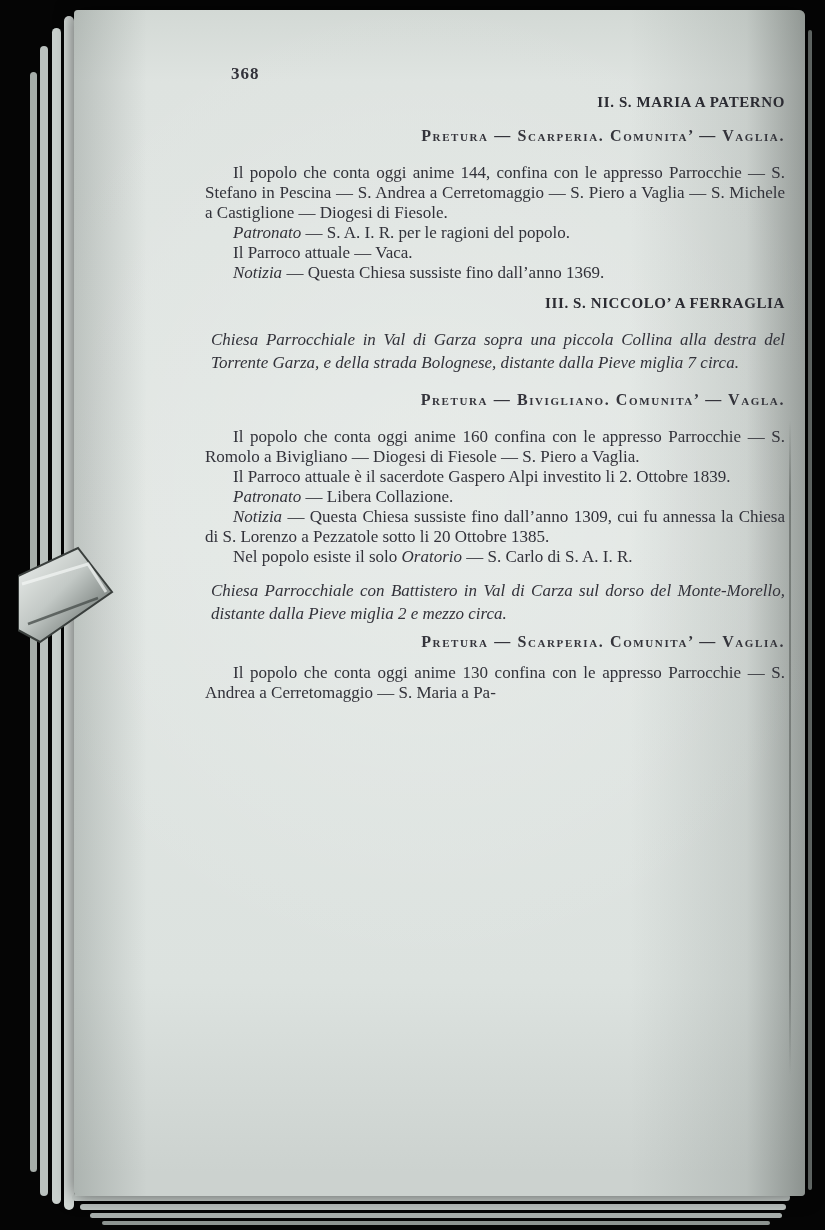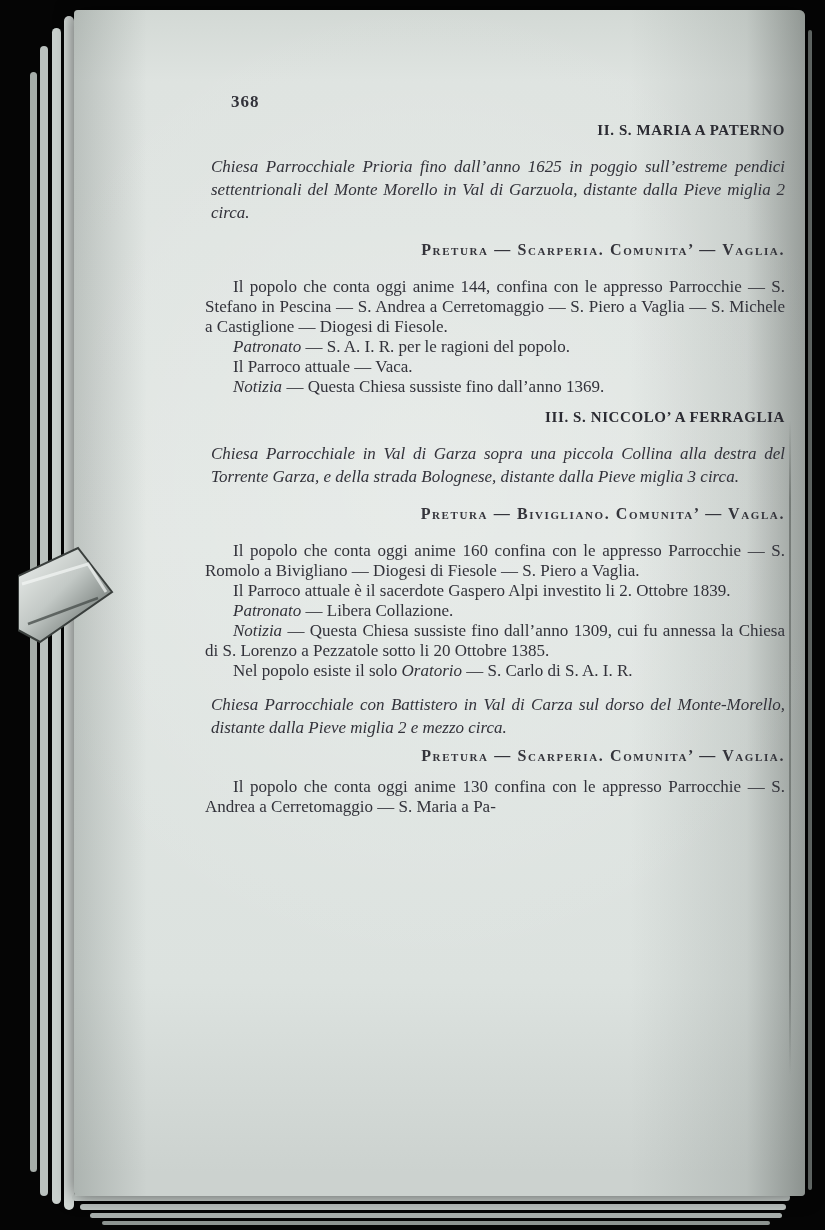--- a/index.html
+++ b/index.html
@@ -71,21 +71,21 @@
     top: 410px;
     width: 2px;
     height: 655px;
     background: linear-gradient(180deg, rgba(60,65,62,0), rgba(60,65,62,0.45) 12%, rgba(60,65,62,0.4) 85%, rgba(60,65,62,0));
     z-index: 2;
   }
 
   .content {
     position: relative;
     z-index: 1;
-    padding: 82px 20px 0 131px;
+    padding: 54px 20px 0 131px;
     color: #32323a;
   }
 
   .page-number {
     font-size: 17px;
     font-weight: 700;
     letter-spacing: 1px;
     margin: 0 0 2px 26px;
   }
 
@@ -156,31 +156,30 @@
 
   <div class="page">
     <div class="crease"></div>
 
     <div class="content">
 
       <div class="page-number">368</div>
 
       <div class="section">
         <h2 class="section-title">II. S. MARIA A PATERNO</h2>
-        <p class="desc">Chiesa Parrocchiale Prioria fino dall’anno 1625 in poggio sull’estreme pendici settentrionali del Monte Morello in Val di Garzuola, distante dalla Pieve miglia 2 circa.</p>
         <p class="jurisdiction">Pretura — Scarperia. Comunita’ — Vaglia.</p>
         <p class="body-para"><span>Il popolo che conta oggi anime 144, confina con le appresso Parrocchie — S. Stefano in Pescina — S. Andrea a Cerretomaggio — S. Piero a Vaglia — S. Michele a Castiglione — Diogesi di Fiesole.</span><i></i><span></span></p>
         <p class="body-para"><span></span><i>Patronato</i><span> — S. A. I. R. per le ragioni del popolo.</span></p>
         <p class="body-para"><span>Il Parroco attuale — Vaca.</span><i></i><span></span></p>
         <p class="body-para"><span></span><i>Notizia</i><span> — Questa Chiesa sussiste fino dall’anno 1369.</span></p>
       </div>
 
       <div class="section">
         <h2 class="section-title">III. S. NICCOLO’ A FERRAGLIA</h2>
-        <p class="desc">Chiesa Parrocchiale in Val di Garza sopra una piccola Collina alla destra del Torrente Garza, e della strada Bolognese, distante dalla Pieve miglia 3 circa.</p>
+        <p class="desc">Chiesa Parrocchiale in Val di Garza sopra una piccola Collina alla destra del Torrente Garza, e della strada Bolognese, distante dalla Pieve miglia 7 circa.</p>
         <p class="jurisdiction">Pretura — Bivigliano. Comunita’ — Vagla.</p>
         <p class="body-para"><span>Il popolo che conta oggi anime 160 confina con le appresso Parrocchie — S. Romolo a Bivigliano — Diogesi di Fiesole — S. Piero a Vaglia.</span><i></i><span></span></p>
         <p class="body-para"><span>Il Parroco attuale è il sacerdote Gaspero Alpi investito li 2. Ottobre 1839.</span><i></i><span></span></p>
         <p class="body-para"><span></span><i>Patronato</i><span> — Libera Collazione.</span></p>
         <p class="body-para"><span></span><i>Notizia</i><span> — Questa Chiesa sussiste fino dall’anno 1309, cui fu annessa la Chiesa di S. Lorenzo a Pezzatole sotto li 20 Ottobre 1385.</span></p>
         <p class="body-para"><span>Nel popolo esiste il solo </span><i>Oratorio</i><span> — S. Carlo di S. A. I. R.</span></p>
       </div>
 
       <div class="section tight">
         <p class="desc">Chiesa Parrocchiale con Battistero in Val di Carza sul dorso del Monte-Morello, distante dalla Pieve miglia 2 e mezzo circa.</p>

